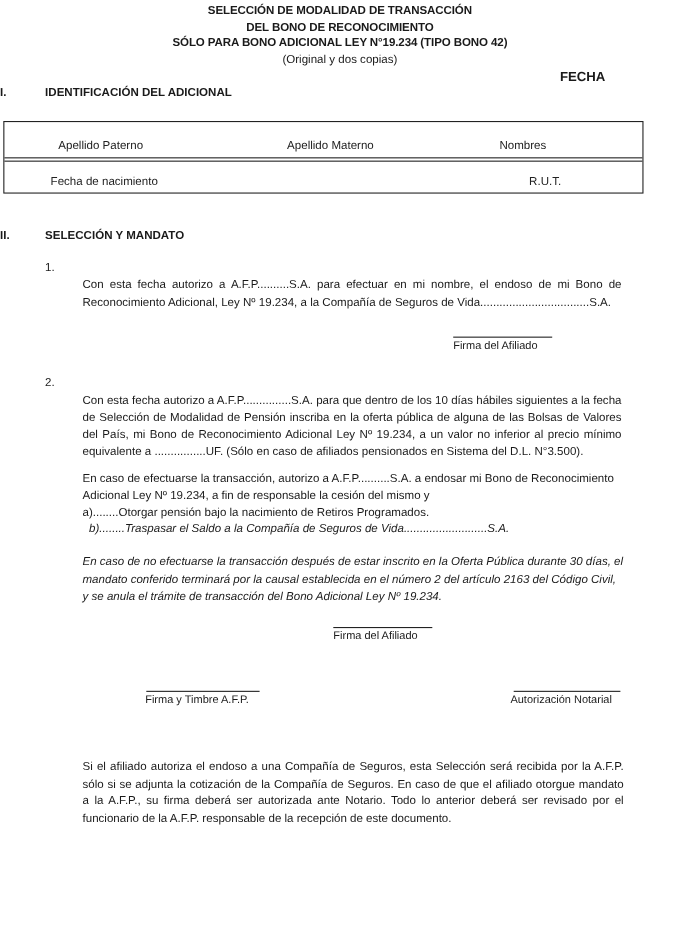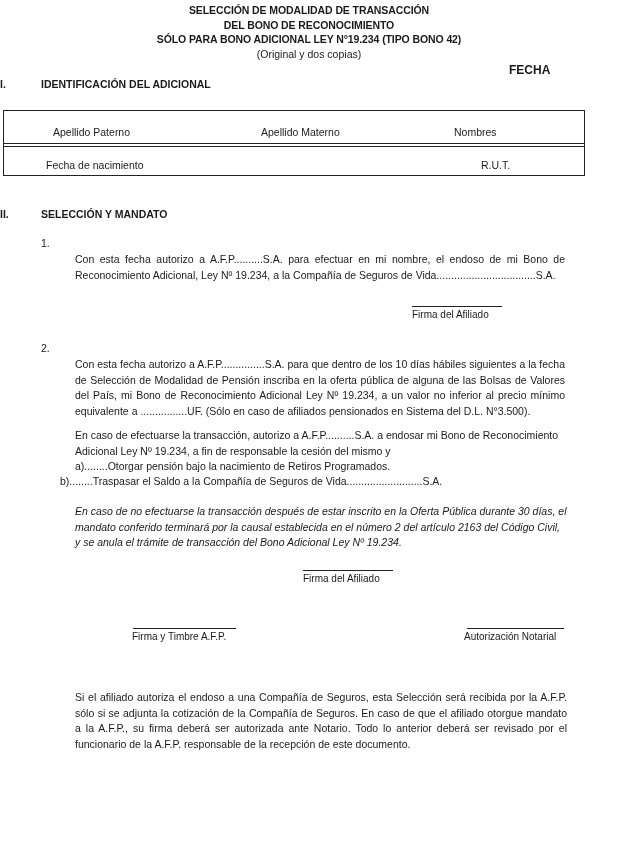--- a/index.html
+++ b/index.html
@@ -101,21 +101,21 @@
 <div class="para last-left" style="left:75px; top:236px; width:490px;">Con esta fecha autorizo a A.F.P..........S.A. para efectuar en mi nombre, el endoso de mi Bono de Reconocimiento Adicional, Ley Nº 19.234,  a la Compañía de Seguros de Vida..................................S.A.</div>
 
 <div class="sig-line" style="left:412px; top:306px; width:90px;"></div>
 <div class="sig-label" style="left:412px; top:309px;">Firma del Afiliado</div>
 
 <div class="item-num" style="left:41px; top:342px;">2.</div>
 <div class="para last-left" style="left:75px; top:341px; width:490px;">Con esta fecha autorizo a A.F.P...............S.A. para que dentro de los 10 días hábiles siguientes a la fecha de Selección de Modalidad de Pensión inscriba en la oferta pública de alguna de las Bolsas de Valores del País, mi Bono de Reconocimiento Adicional Ley Nº 19.234, a un valor no inferior al precio mínimo equivalente a ................UF. (Sólo en caso de afiliados pensionados en Sistema del D.L. N°3.500).</div>
 
 <div class="para last-left" style="left:75px; top:412px; width:492px; text-align:left;">En caso de efectuarse la transacción, autorizo a A.F.P..........S.A. a endosar mi Bono de Reconocimiento Adicional Ley Nº 19.234,  a fin de responsable la cesión del mismo y</div>
 <div class="para" style="left:75px; top:443px; width:492px; text-align:left;">a)........Otorgar pensión bajo la nacimiento de Retiros Programados.</div>
-<div class="para" style="left:60px; top:458px; width:492px; text-align:left;">b)........Traspasar el Saldo a la Compañía de Seguros de Vida..........................S.A.</div>
+<div class="para" style="left:81px; top:458px; width:492px; text-align:left;font-style:italic;">b)........Traspasar el Saldo a la Compañía de Seguros de Vida..........................S.A.</div>
 
 <div class="para" style="left:75px; top:488px; width:492px; text-align:left;font-style:italic;">En caso de no efectuarse la transacción después de estar inscrito en la Oferta Pública durante 30 días, el mandato conferido terminará por la causal establecida en el número 2 del artículo 2163 del Código Civil, y se anula el trámite de transacción del Bono Adicional Ley Nº 19.234.</div>
 
 <div class="sig-line" style="left:303px; top:570px; width:90px;"></div>
 <div class="sig-label" style="left:303px; top:573px;">Firma del Afiliado</div>
 
 <div class="sig-line" style="left:133px; top:628px; width:103px;"></div>
 <div class="sig-label" style="left:132px; top:631px;">Firma y Timbre A.F.P.</div>
 
 <div class="sig-line" style="left:467px; top:628px; width:97px;"></div>

